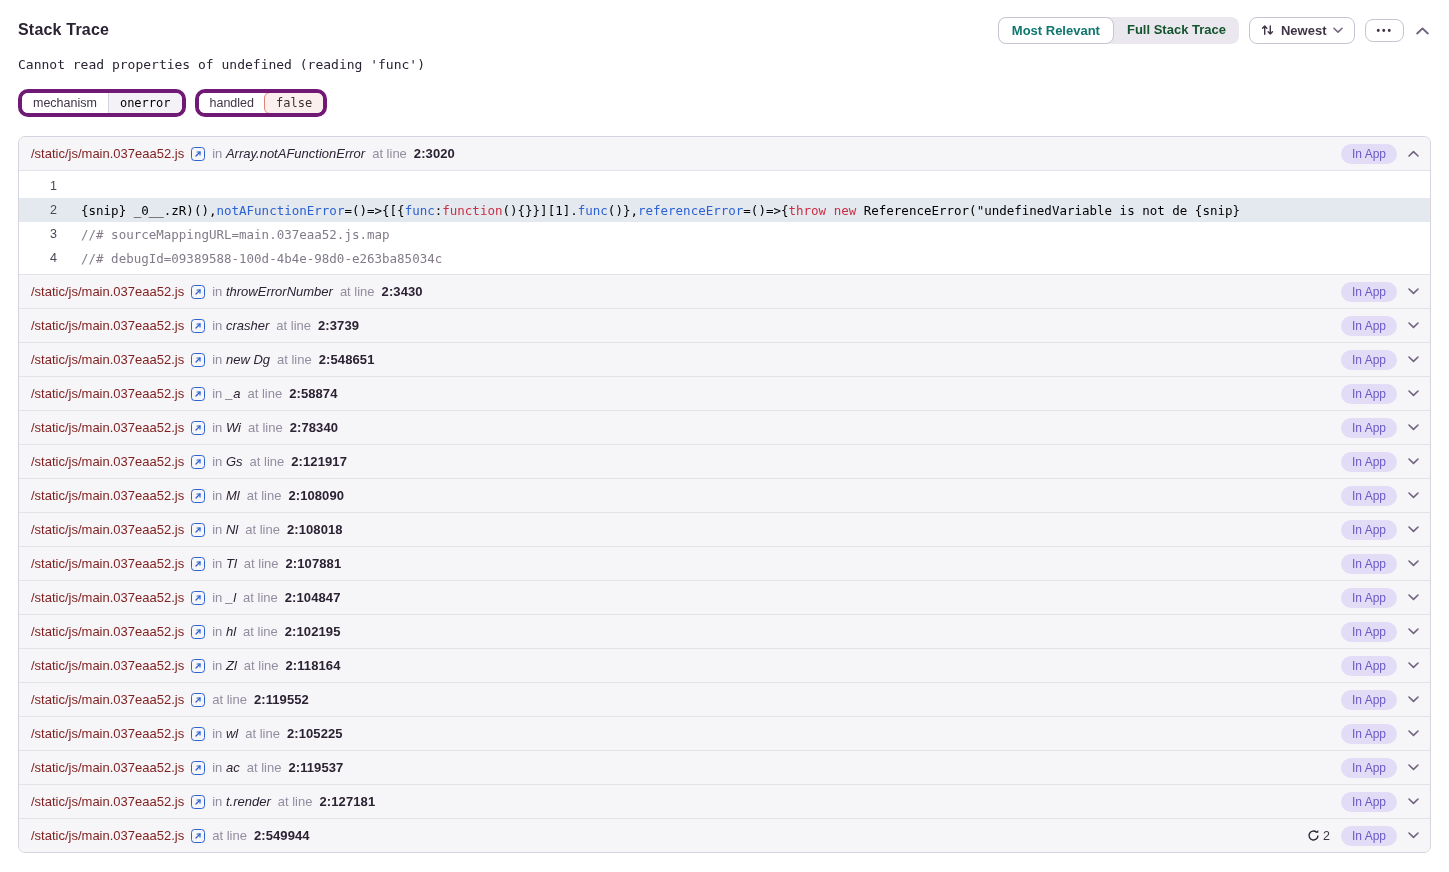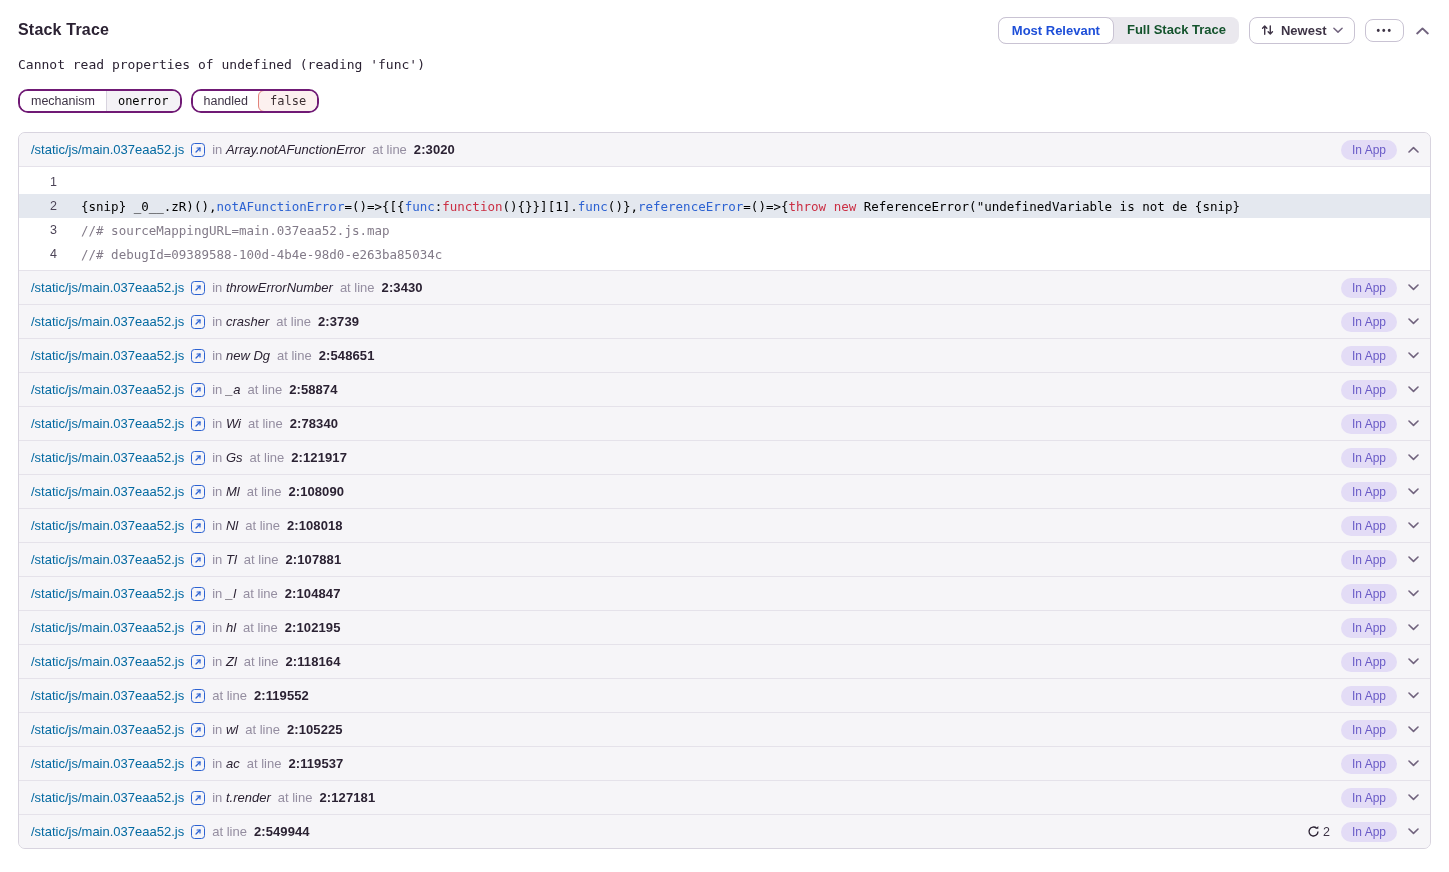--- a/index.html
+++ b/index.html
@@ -5,44 +5,44 @@
   * { box-sizing: border-box; margin: 0; padding: 0; }
   html,body { width:1449px; height:872px; background:#ffffff; font-family:"Liberation Sans", sans-serif; color:#2b2233; overflow:hidden; }
   .page { padding: 12px 18px 0 18px; }
 
   
   .topbar { display:flex; align-items:center; justify-content:space-between; height:36px; }
   .topbar h1 { font-size:16px; font-weight:700; color:#2b2233; letter-spacing:.2px; }
   .controls { display:flex; align-items:center; gap:10px; }
   .seg-group { display:flex; background:#eae8ee; border-radius:8px; }
   .seg { padding:5px 13px; font-size:13px; font-weight:600; color:#14532d; border-radius:8px; white-space:nowrap; cursor:pointer; }
-  .seg.active { background:#ffffff; border:1px solid #c9c3d3; color:#1d4ed8; font-weight:700; }
+  .seg.active { background:#ffffff; border:1px solid #c9c3d3; color:#0f766e; font-weight:700; }
   .btn { display:inline-flex; align-items:center; gap:7px; border:1px solid #c9c3d3; background:#fff; border-radius:8px; padding:5px 11px; font-size:13px; font-weight:600; color:#3e3446; cursor:pointer; }
   .icon-btn { padding:5px 10px; }
   .plain-icon { color:#71637e; display:inline-flex; align-items:center; cursor:pointer; padding:2px; }
   svg { display:block; }
 
   
   .err-type { font-size:21px; font-weight:700; margin-top:9px; color:#2b2233; }
   .err-msg { font-family:"DejaVu Sans Mono","Liberation Mono",monospace; font-size:13px; margin-top:9px; color:#2b2233; }
 
   
   .tags { display:flex; gap:9px; margin-top:17px; }
-  .tag { display:flex; align-items:stretch; border:2px solid #701a75; border-radius:10px; overflow:hidden; background:#fff; font-size:12.5px; }
+  .tag { display:flex; align-items:stretch; border:4px solid #701a75; border-radius:10px; overflow:hidden; background:#fff; font-size:12.5px; }
   .tag .k { padding:3px 11px; display:flex; align-items:center; color:#3e3446; background:#fff; }
   .tag .v { padding:3px 11px; display:flex; align-items:center; font-family:"DejaVu Sans Mono","Liberation Mono",monospace; font-size:12px; background:#f4f2f6; border-left:1px solid #d8d4df; color:#000000; }
   .tag.alert .v { background:#fcf0ef; border:1px solid #e2837b; border-radius:6px; margin:-1px; color:#3c2f33; }
 
   
   .frames { margin-top:19px; border:1px solid #d8d4df; border-radius:7px; overflow:hidden; background:#f6f5f8; }
   .frame { border-top:1px solid #e5e2ea; }
   .frame:first-child { border-top:0; }
   .frame-header { display:flex; align-items:center; justify-content:space-between; height:33px; padding:0 11px 0 12px; background:#f6f5f8; cursor:pointer; }
   .fh-left { display:flex; align-items:center; gap:7px; font-size:13px; white-space:nowrap; }
-  .module { color:#0369a1; }
+  .module { color:#7f1d1d; }
   .extlink { width:14px; height:14px; border:1.4px solid #2c62d2; border-radius:3.5px; color:#2c62d2; display:inline-flex; align-items:center; justify-content:center; cursor:pointer; }
   .dim { color:#948da0; }
   .fn { color:#2b2233;font-style:italic; }
   .lineno { color:#2b2233; font-weight:600; letter-spacing:.1px; }
   .fh-right { display:flex; align-items:center; gap:11px; }
   .repeats { display:flex; align-items:center; gap:3px; color:#3e3446; font-size:12.5px; }
   .badge { background:#e3dcf6; color:#6a5bc7; font-size:12px; font-weight:500; padding:3px 11px; border-radius:20px; }
   .chev { color:#71637e; display:inline-flex; }
   .chev.up svg { transform:rotate(180deg); }
 

